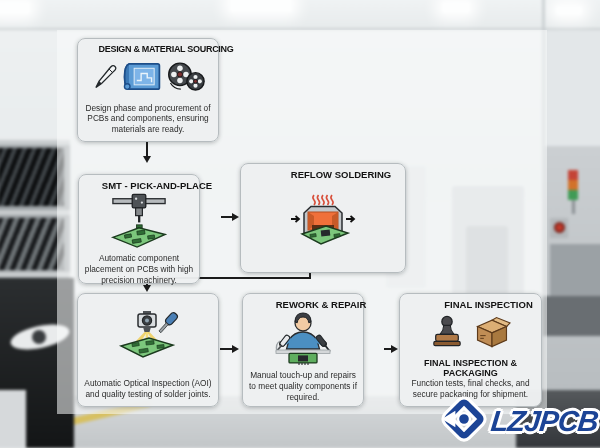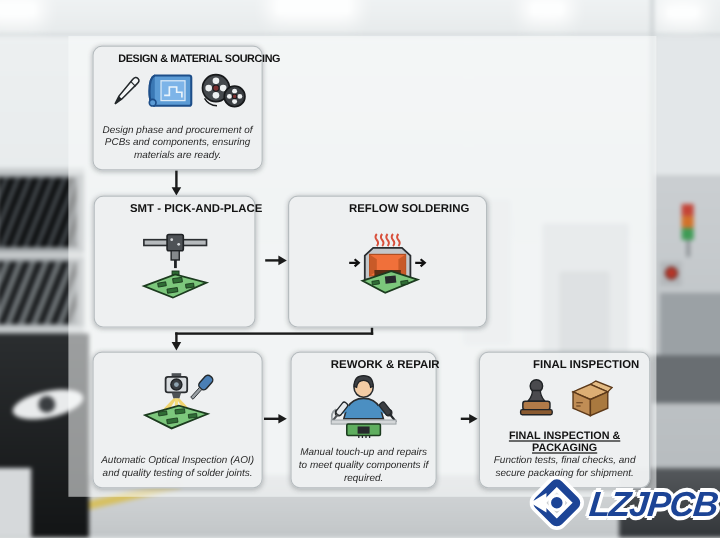--- a/index.html
+++ b/index.html
@@ -50,22 +50,22 @@
   .panel{position:absolute;left:57px;top:30px;width:490px;height:384px;
          background:rgba(250,252,252,.55);}
 
   
   .step{position:absolute;background:rgba(237,240,241,.97);border:1px solid #b6bcbf;
         border-radius:8px;box-shadow:0 1px 4px rgba(40,45,50,.3);
         display:flex;flex-direction:column;align-items:center;justify-content:space-between;
         padding:6px 5px;text-align:center;}
   .step-title{font-weight:bold;font-size:9.5px;color:#131313;line-height:1.1;white-space:nowrap;padding-left:36px;}
   .title-sm{font-size:9px;letter-spacing:-.3px;}
-  .step-desc{font-size:8.3px;color:#2b2b2b;line-height:1.3;font-style:italic;}
-  .step-sub{font-weight:bold;font-size:9px;color:#131313;line-height:1.15;text-decoration:underline;}
+  .step-desc{font-size:8.3px;color:#2b2b2b;line-height:1.3;}
+  .step-sub{font-weight:bold;font-size:9px;color:#131313;line-height:1.15;}
   .step-icons{display:flex;align-items:center;justify-content:center;gap:5px;flex:1;}
 
   
   .aline{position:absolute;background:#1b1b1b;}
   .ahead-down{position:absolute;width:0;height:0;border-left:4px solid transparent;
               border-right:4px solid transparent;border-top:7px solid #1b1b1b;}
   .ahead-right{position:absolute;width:0;height:0;border-top:4px solid transparent;
                border-bottom:4px solid transparent;border-left:7px solid #1b1b1b;}
 
   
@@ -172,40 +172,41 @@
             <circle cx="33" cy="28" r="2.4" fill="#edf0f1"></circle>
           <circle cx="28" cy="23" r="2.4" fill="#edf0f1"></circle>
             <circle cx="38" cy="23" r="2.4" fill="#edf0f1"></circle>
           <circle cx="33" cy="23" r="2.2" fill="#7a3030" stroke="#17191b" stroke-width="1"></circle>
         </svg>
       </span>
     </div>
     <div class="step-desc">Design phase and procurement of PCBs and components, ensuring materials are ready.</div>
   </div>
 
-  <div class="step" style="left:78px;top:163px;width:135px;height:110px">
+  <div class="step" style="left:78px;top:174px;width:122px;height:110px">
     <div class="step-title">SMT - PICK-AND-PLACE</div>
     <div class="step-icons">
       <span>
         <svg width="58" height="58" viewBox="0 0 58 60">
           <rect x="2" y="8" width="54" height="5" fill="#b6babd" stroke="#2a2d30" stroke-width="1.4"></rect>
           <rect x="22" y="3.5" width="14" height="14" rx="1.5" fill="#4e5256" stroke="#202326" stroke-width="1.4"></rect>
           <circle cx="26" cy="8" r="1.2" fill="#d7dadd"></circle>
             <circle cx="32" cy="12" r="1.2" fill="#d7dadd"></circle>
           <rect x="25.5" y="17.5" width="7" height="8" fill="#85898c" stroke="#202326" stroke-width="1.2"></rect>
           <rect x="28" y="25.5" width="2.4" height="7" fill="#202326"></rect>
           <rect x="26.3" y="35" width="6" height="3.4" fill="#2e6b34" stroke="#17321a" stroke-width=".8"></rect>
           <polygon points="2,48 29,38 56,45 27,58" fill="#7cc77c" stroke="#1c3b1f" stroke-width="1.5"></polygon>
           <rect x="14" y="45" width="7" height="3.4" fill="#2f6d35" stroke="#17321a" stroke-width=".7" transform="rotate(-10 17 46)"></rect>
           <rect x="27" y="41" width="8" height="4" fill="#2f6d35" stroke="#17321a" stroke-width=".7" transform="rotate(-8 31 43)"></rect>
           <rect x="38" y="46" width="7" height="3.4" fill="#2f6d35" stroke="#17321a" stroke-width=".7" transform="rotate(-8 41 47)"></rect>
           <rect x="22" y="50" width="9" height="3.6" fill="#2f6d35" stroke="#17321a" stroke-width=".7" transform="rotate(-9 26 51)"></rect>
         </svg>
       </span>
     </div>
+    <div class="step-desc">Automatic component placement on PCBs with high precision machinery.</div>
   </div>
 
   <div class="step" style="left:240px;top:163px;width:166px;height:110px">
     <div class="step-title">REFLOW SOLDERING</div>
     <div class="step-icons">
       <span>
         <svg width="66" height="56" viewBox="0 0 66 56">
           <g stroke="#d8503c" stroke-width="1.6" fill="none">
             <path d="M24 12 q2.2-2.5 0-5 q-2.2-2.5 0-5"></path>
               <path d="M28.5 12 q2.2-2.5 0-5 q-2.2-2.5 0-5"></path>

